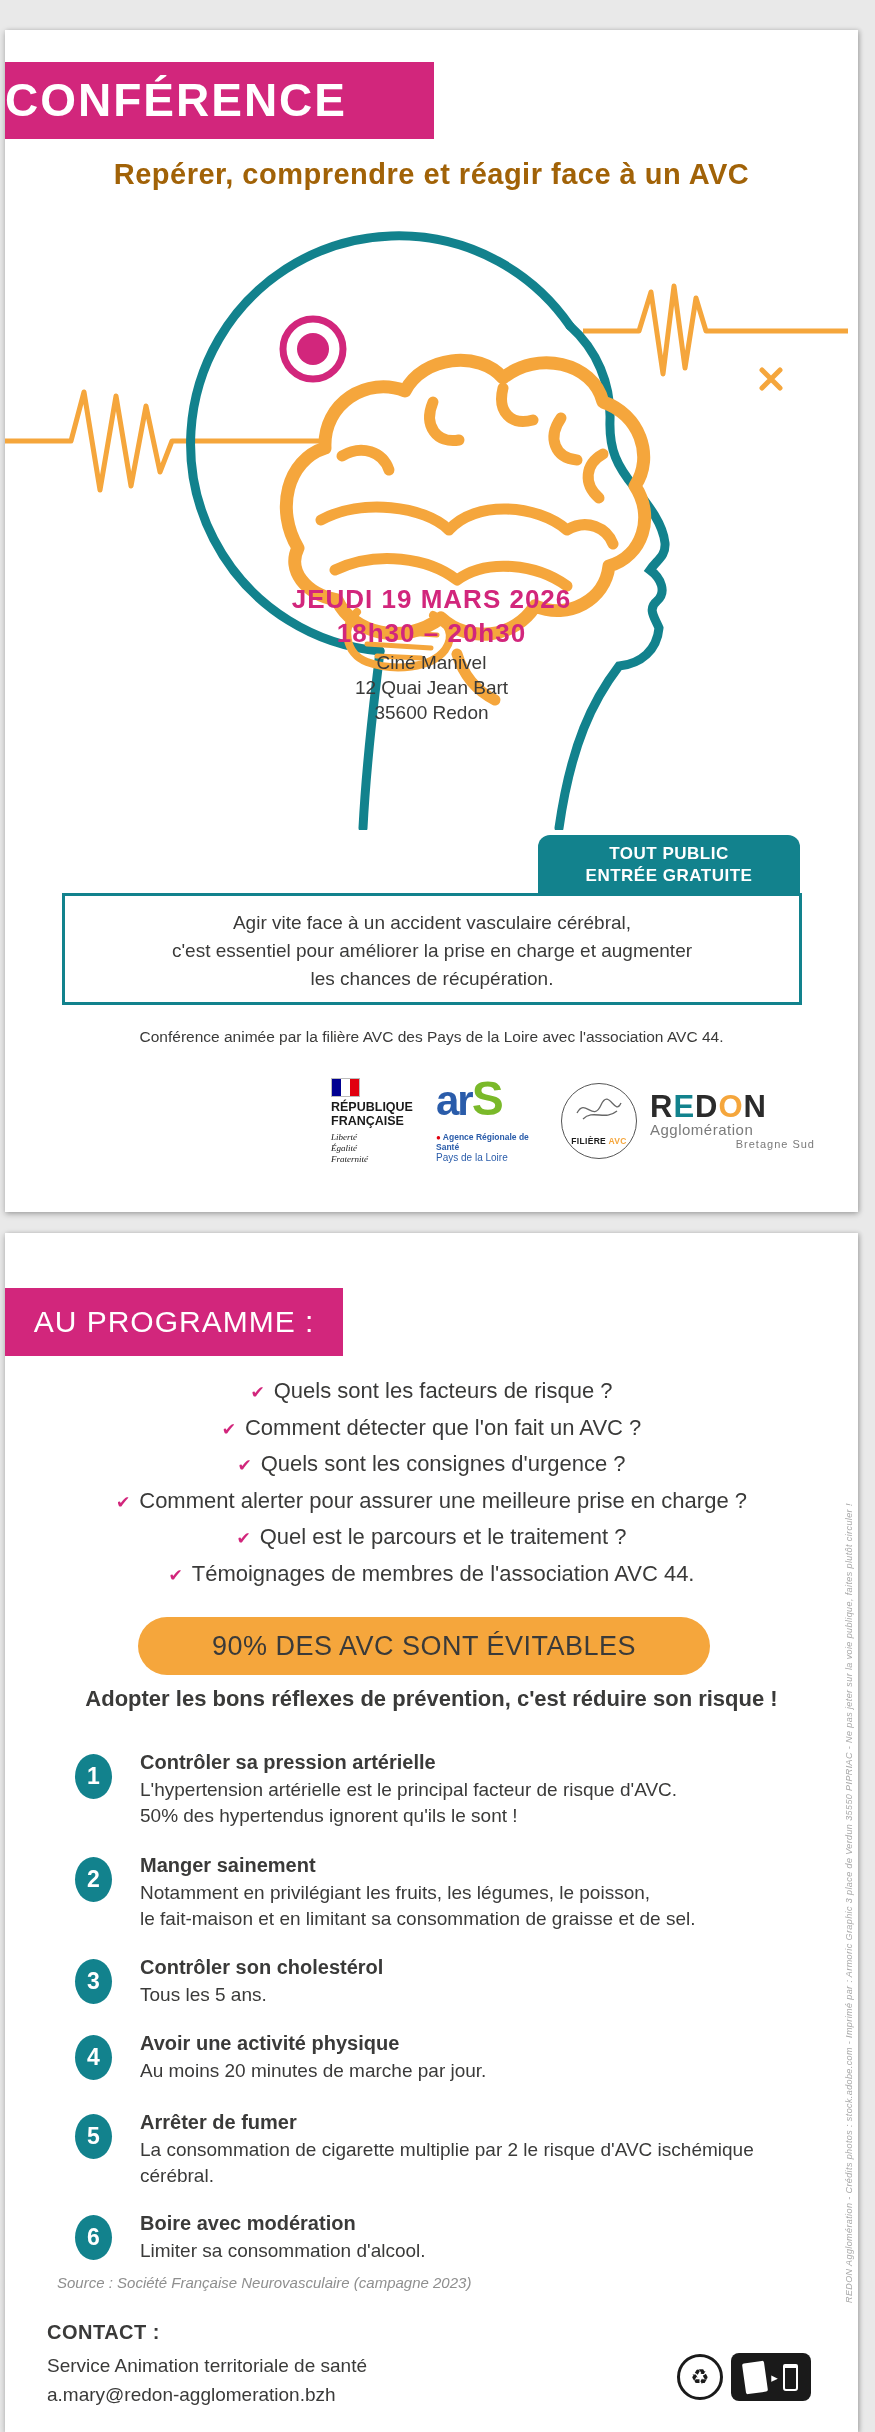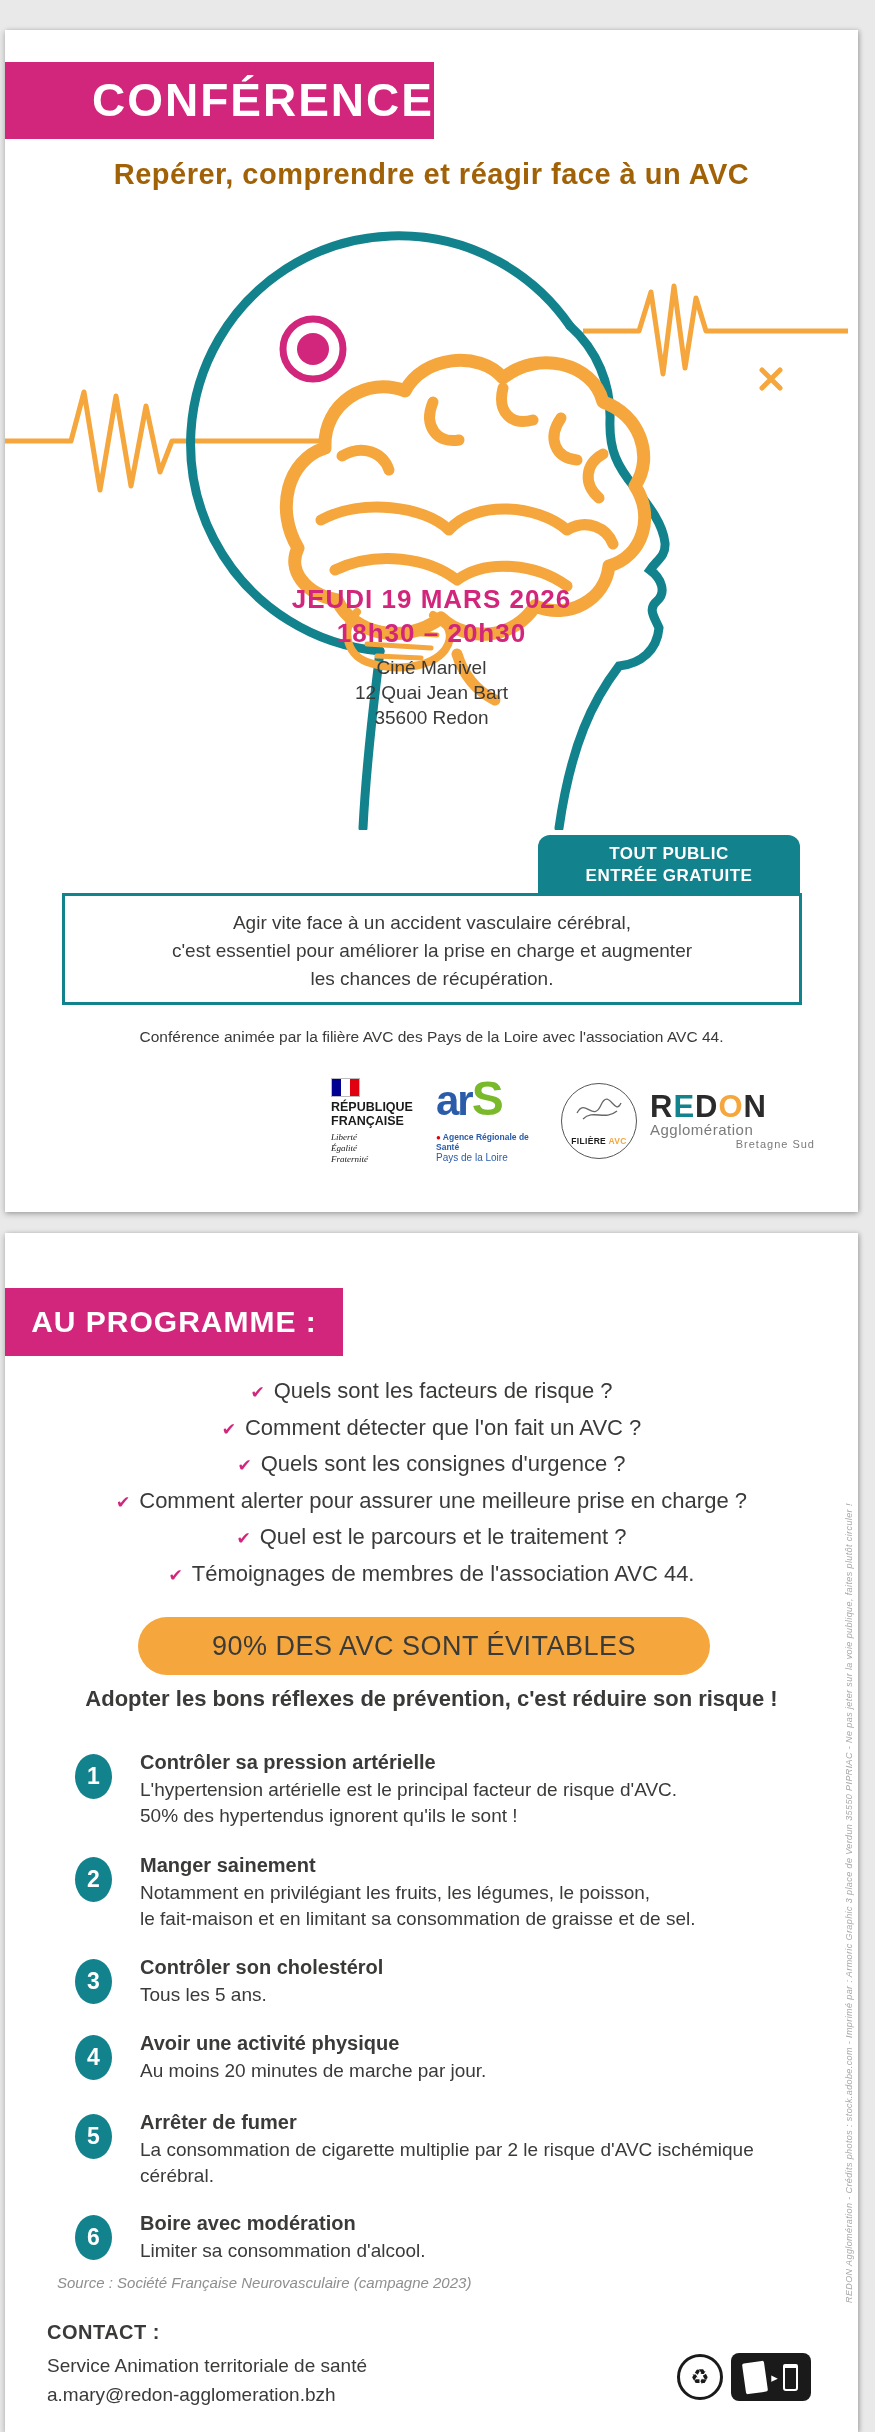--- a/index.html
+++ b/index.html
@@ -14,32 +14,32 @@
     position:absolute;left:5px;width:853px;background:#ffffff;
     box-shadow:0 2px 6px rgba(0,0,0,.28), 2px 0 4px rgba(0,0,0,.12);
   }
   #page1{top:30px;height:1182px;}
   #page2{top:1233px;height:1199px;}
 
   
   .banner1{
     left:0;top:32px;width:429px;height:77px;background:#d2267c;
     color:#fff;font-size:46px;line-height:77px;font-weight:700;
-    letter-spacing:2px;text-align:right;
+    letter-spacing:2px;text-align:left;
   }
   .subtitle{
     left:0;top:128px;width:100%;text-align:center;
     font-size:29px;font-weight:700;letter-spacing:.5px;color:#a16207;
   }
   .illu{left:0;top:168px;}
   .dateblock{left:0;top:552px;width:100%;text-align:center;z-index:5;}
   .ev-date,.ev-time{
     font-size:26px;font-weight:700;color:#d2267c;line-height:34px;letter-spacing:1px;
   }
-  .ev-venue{font-size:19px;line-height:25px;color:#3a3a39;margin-top:5px;}
+  .ev-venue{font-size:19px;line-height:25px;color:#3a3a39;}
   .badge{
     left:533px;top:805px;width:262px;height:58px;background:#12828d;
     border-radius:12px 12px 0 0;color:#fff;text-align:center;
     font-size:17px;font-weight:700;letter-spacing:.5px;line-height:22px;
     padding-top:8px;box-sizing:border-box;z-index:6;
   }
   .hbox{
     left:57px;top:863px;width:740px;height:112px;border:3px solid #12828d;
     box-sizing:border-box;background:#fff;text-align:center;
     font-size:19px;line-height:28px;padding-top:13px;z-index:5;
@@ -73,21 +73,21 @@
   .filiere-avc{color:#f5a63c;}
   .logo-redon{width:165px;}
   .redon-word{font-size:31px;font-weight:700;letter-spacing:1px;line-height:30px;color:#2b2b2b;}
   .c-teal{color:#12828d;} .c-orange{color:#f5a63c;} .c-dark{color:#2b2b2b;}
   .redon-sub1{font-size:15px;color:#7a7a7a;line-height:16px;letter-spacing:.5px;}
   .redon-sub2{font-size:11px;color:#7a7a7a;letter-spacing:1px;text-align:right;line-height:12px;}
 
   
   .banner2{
     left:0;top:55px;width:338px;height:68px;background:#d2267c;color:#fff;
-    font-size:30px;line-height:68px;font-weight:700;letter-spacing:1px;text-align:center;
+    font-size:30px;line-height:68px;font-weight:400;letter-spacing:1px;text-align:center;
   }
   .programme{left:0;top:141px;width:100%;text-align:center;}
   .prog-row{line-height:34.6px;font-size:22px;color:#3a3a39;}
   .check{color:#d2267c;font-size:17px;font-weight:700;margin-right:9px;}
   .pill{
     left:133px;top:384px;width:572px;height:58px;background:#f5a63c;border-radius:29px;
     font-size:27px;line-height:58px;font-weight:400;letter-spacing:.5px;
     text-align:center;color:#3a3a39;
   }
   .slogan{left:0;top:453px;width:100%;text-align:center;font-size:22px;font-weight:700;}

